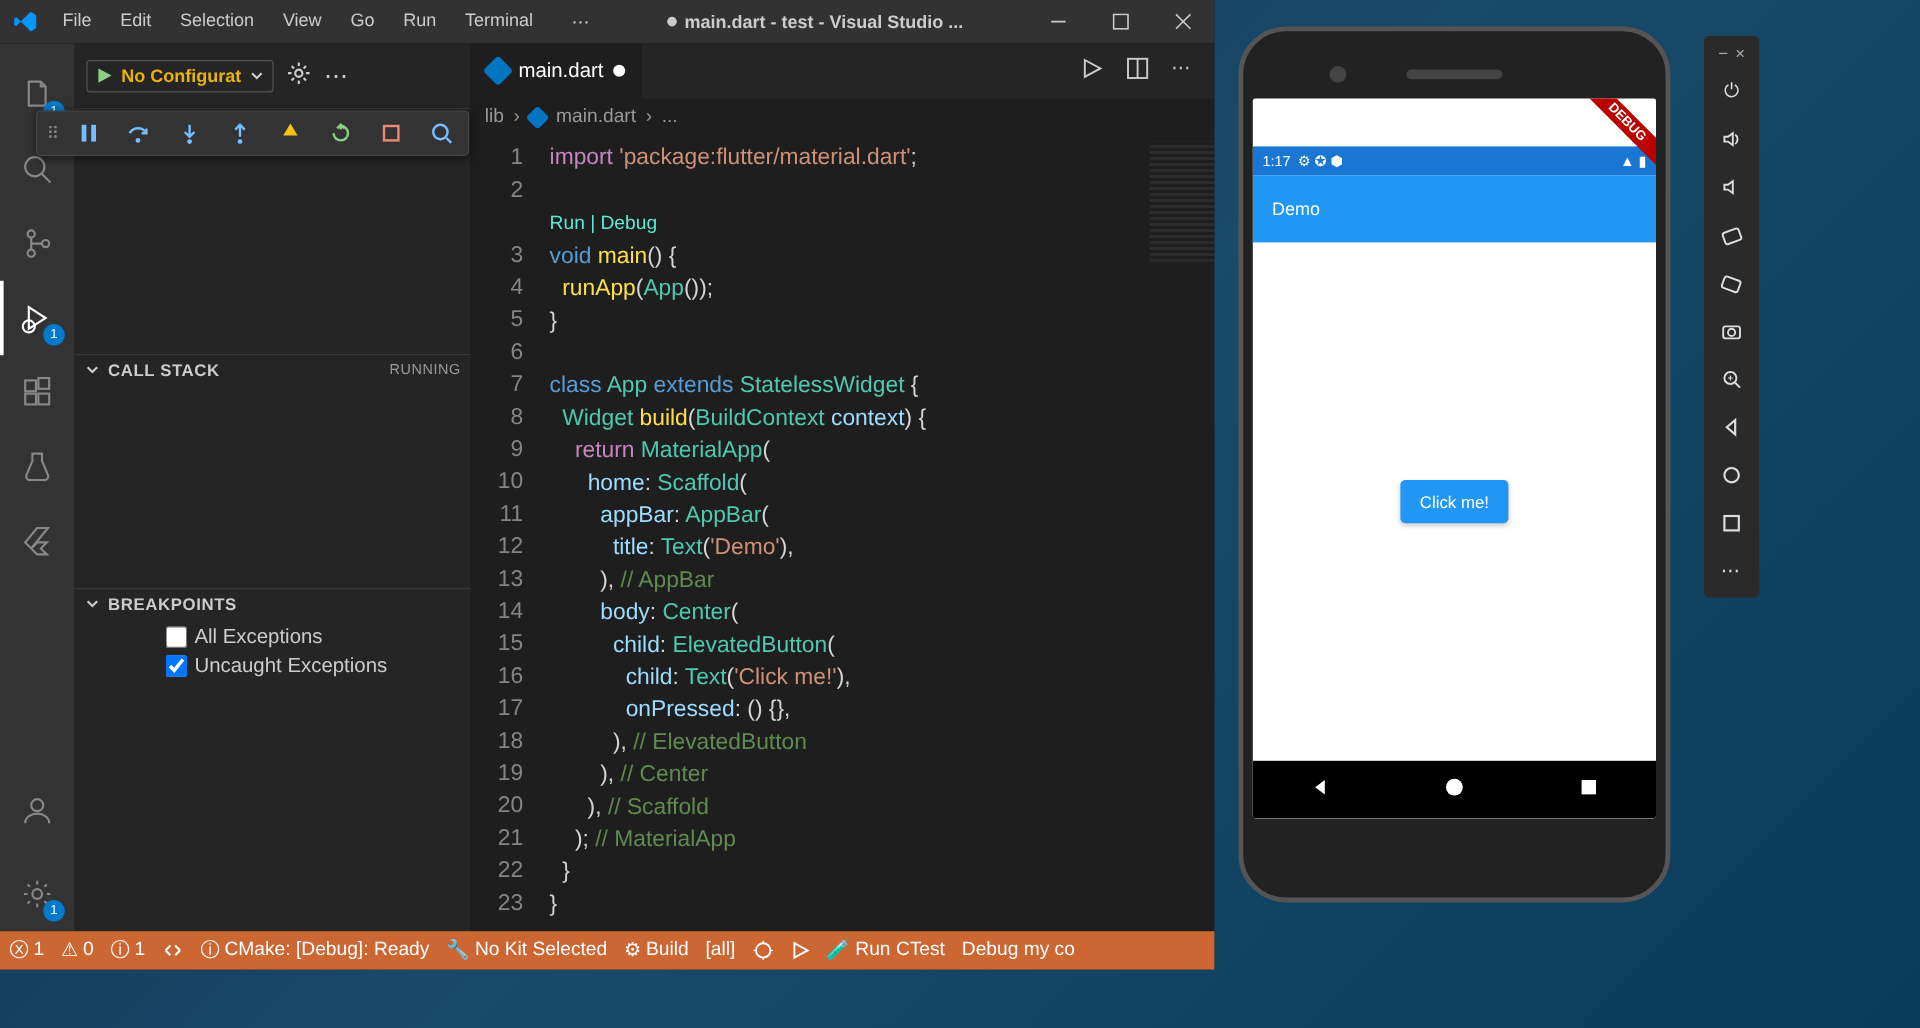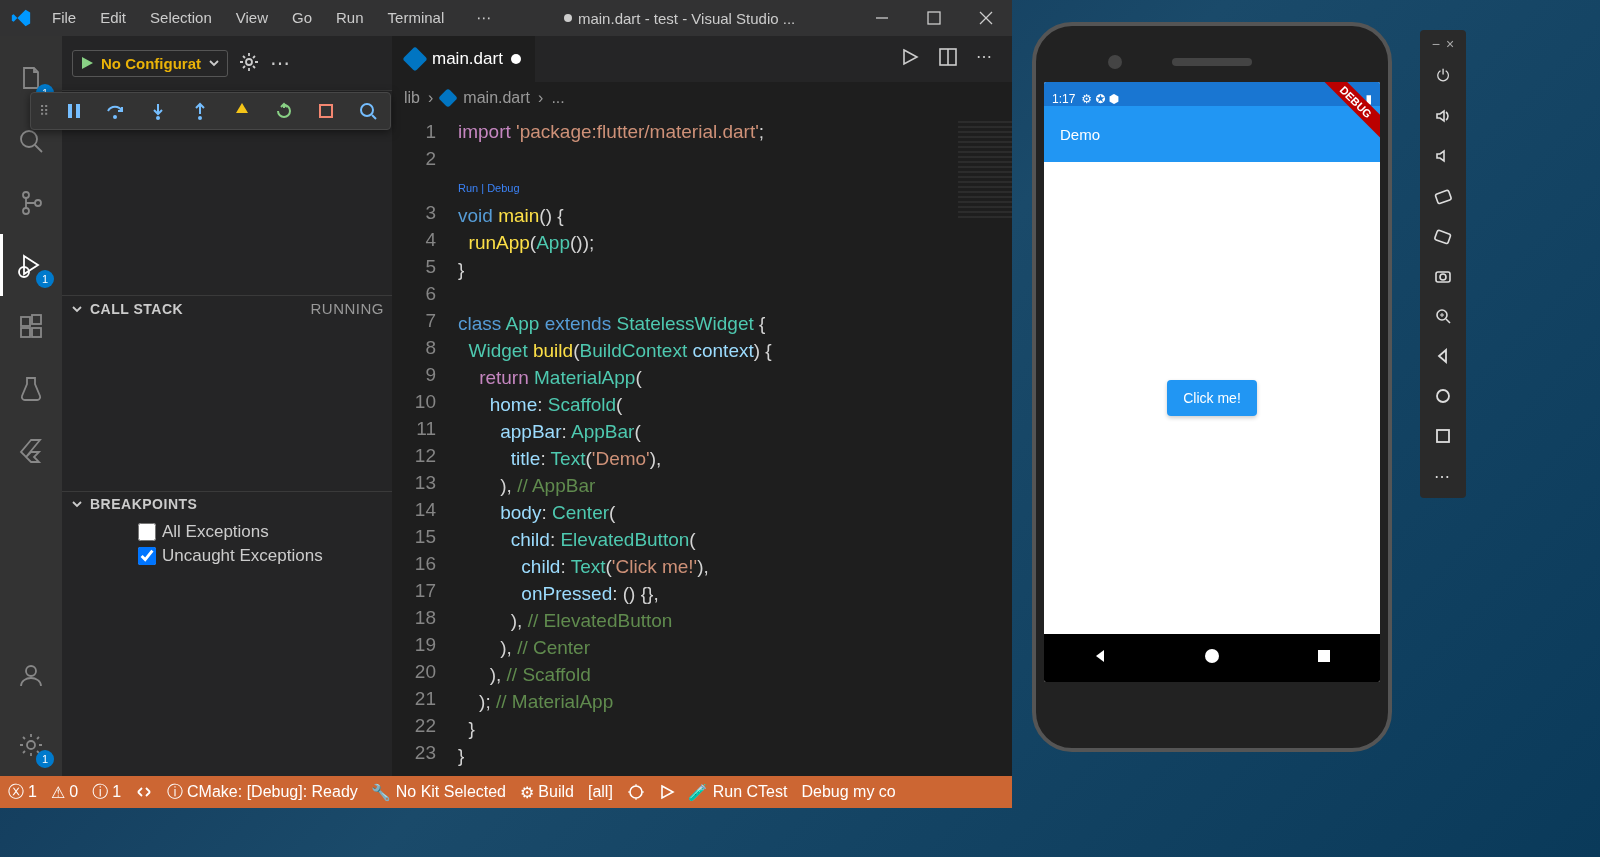--- a/index.html
+++ b/index.html
@@ -7,21 +7,21 @@
 
 
 .vscode { position: absolute; left: 0; top: 0; width: 1012px; height: 808px; background: #1e1e1e; display: flex; flex-direction: column; }
 
 
 .titlebar { height: 36px; background: #323233; display: flex; align-items: center; color: #ccc; font-size: 15px; }
 .titlebar .logo { width: 22px; height: 22px; margin: 0 10px; }
 .titlebar .menus { display: flex; gap: 4px; }
 .titlebar .menu-item { padding: 4px 10px; cursor: pointer; }
 .titlebar .more-menu { margin-left: 8px; letter-spacing: 2px; }
-.titlebar .title { flex: 1; text-align: center; display: flex; align-items: center; justify-content: center; gap: 6px; }
+.titlebar .title { flex: 1; text-align: center; display: flex; align-items: center; justify-content: center; gap: 6px; font-weight: bold; }
 .titlebar .title .dot { width: 8px; height: 8px; background: #ccc; border-radius: 50%; }
 .titlebar .winbtns { display: flex; }
 .titlebar .winbtn { width: 52px; height: 36px; display: flex; align-items: center; justify-content: center; cursor: pointer; }
 
 
 .main-area { flex: 1; display: flex; overflow: hidden; }
 
 
 .activitybar { width: 62px; background: #333333; display: flex; flex-direction: column; align-items: center; padding-top: 12px; position: relative; }
 .act-item { width: 62px; height: 62px; display: flex; align-items: center; justify-content: center; position: relative; cursor: pointer; }
@@ -34,39 +34,39 @@
 
 .sidepanel { width: 330px; background: #252526; color: #ccc; display: flex; flex-direction: column; font-size: 15px; }
 .run-config { height: 54px; display: flex; align-items: center; gap: 10px; padding: 0 10px; }
 .run-start { display: flex; align-items: center; border: 1px solid #555; border-radius: 3px; padding: 4px 6px; gap: 6px; }
 .run-start svg { fill: #89d185; }
 .run-name { color: #eab308; max-width: 130px; overflow: hidden; white-space: nowrap; font-weight: bold; }
 .gear-ic, .more-ic { cursor: pointer; color: #ccc; }
 .side-section { border-top: 1px solid #3a3a3a; }
 .sect-header { display: flex; align-items: center; padding: 4px 8px; font-weight: 600; font-size: 14px; letter-spacing: 0.5px; }
 .sect-header .chev { margin-right: 6px; }
-.sect-header .status { margin-left: auto; font-size: 15px; color: #999; font-weight: 400; }
+.sect-header .status { margin-left: auto; font-size: 12px; color: #999; font-weight: 400; }
 .sect-body { padding: 4px 8px 4px 28px; margin-left: 48px; }
 .bp-item { display: flex; align-items: center; gap: 6px; padding: 2px 0; font-size: 17px; }
 .bp-item input { width: 18px; height: 18px; }
 .watch-body { height: 180px; }
 .call-body { height: 170px; }
 
 
 .editor { flex: 1; display: flex; flex-direction: column; background: #1e1e1e; }
 .tabs-row { height: 46px; background: #252526; display: flex; align-items: center; }
 .tab { height: 46px; display: flex; align-items: center; padding: 0 14px; gap: 8px; background: #1e1e1e; color: #fff; font-size: 17px; }
 .tab .dot { width: 10px; height: 10px; background: #fff; border-radius: 50%; }
 .tabs-actions { margin-left: auto; display: flex; gap: 18px; padding-right: 18px; color: #ccc; }
 .breadcrumb { height: 32px; display: flex; align-items: center; padding: 0 12px; color: #999; font-size: 16px; gap: 8px; }
 .code-area { flex: 1; display: flex; font-family: Consolas, monospace; font-size: 19px; line-height: 27px; position: relative; padding-top: 4px; }
 .gutter { width: 66px; text-align: right; color: #858585; padding-right: 22px; }
 .code-content { flex: 1; color: #d4d4d4; white-space: pre; }
 .minimap { position: absolute; right: 0; top: 4px; width: 54px; height: 100px; opacity: 0.25; background: repeating-linear-gradient(0deg, #555, #555 2px, transparent 2px, transparent 5px); }
-.codelens { color: #3b82f6; font-size: 11px; font-family: "Segoe UI", sans-serif; margin-top: 24px; }
+.codelens { color: #5eead4; font-size: 16px; font-family: "Segoe UI", sans-serif; margin-top: 24px; }
 
 
 .kw { color: #569cd6; } .kw2 { color: #c586c0; }
 .cls { color: #4ec9b0; } .fn { color: #fde047; }
 .str { color: #ce9178; } .cmt { color: #608b4e; }
 .var { color: #9cdcfe; }
 .prm { color: #9cdcfe; }
 
 
 .debug-toolbar { position: absolute; top: 92px; left: 30px; background: #333; border: 1px solid #474747; border-radius: 4px; display: flex; align-items: center; padding: 4px 8px; gap: 14px; box-shadow: 0 2px 8px rgba(0,0,0,0.5); z-index: 5; }
@@ -77,21 +77,21 @@
 .statusbar { height: 32px; background: #cc6633; color: #fff; display: flex; align-items: center; font-size: 16px; padding: 0 8px; gap: 14px; }
 .statusbar .sb-item { display: flex; align-items: center; gap: 4px; cursor: pointer; }
 
 
 .emulator { position: absolute; left: 1032px; top: 22px; width: 370px; }
 .phone-frame { width: 360px; height: 730px; background: #222; border: 4px solid #555; border-radius: 40px; padding: 16px 8px; position: relative; }
 .phone-top { height: 40px; display: flex; justify-content: center; align-items: center; gap: 50px; }
 .phone-speaker { width: 80px; height: 8px; background: #444; border-radius: 4px; }
 .phone-cam { width: 14px; height: 14px; background: #444; border-radius: 50%; }
 .phone-screen { background: #fff; height: 600px; border-radius: 2px; overflow: hidden; display: flex; flex-direction: column; position: relative; }
-.android-status { height: 24px; background: #1976d2; color: #fff; font-size: 12px; display: flex; align-items: flex-end; padding: 0 8px; }
+.android-status { height: 24px; background: #1976d2; color: #fff; font-size: 12px; display: flex; align-items: center; padding: 0 8px; margin-top: 40px; }
 .android-status .rt { margin-left: auto; display: flex; gap: 4px; }
 .app-bar { height: 56px; background: #2196f3; color: #fff; display: flex; align-items: center; padding: 0 16px; font-size: 15px; }
 .app-body { flex: 1; display: flex; align-items: center; justify-content: center; }
 .app-button { background: #2196f3; color: #fff; padding: 10px 16px; border-radius: 4px; font-size: 14px; font-weight: 500; cursor: pointer; box-shadow: 0 2px 4px rgba(0,0,0,0.2); }
 .debug-banner { position: absolute; top: 12px; right: -30px; background: #b00; color: #fff; font-size: 11px; padding: 2px 34px; transform: rotate(45deg); font-weight: bold; }
 .android-nav { height: 48px; background: #000; display: flex; align-items: center; justify-content: space-around; }
 .android-nav .navbtn { color: #fff; cursor: pointer; }
 .phone-bottom { height: 30px; }
 
 

